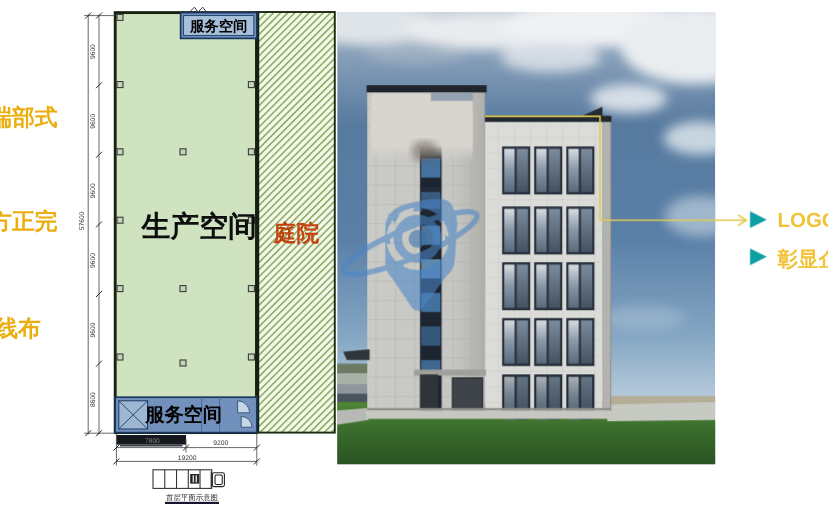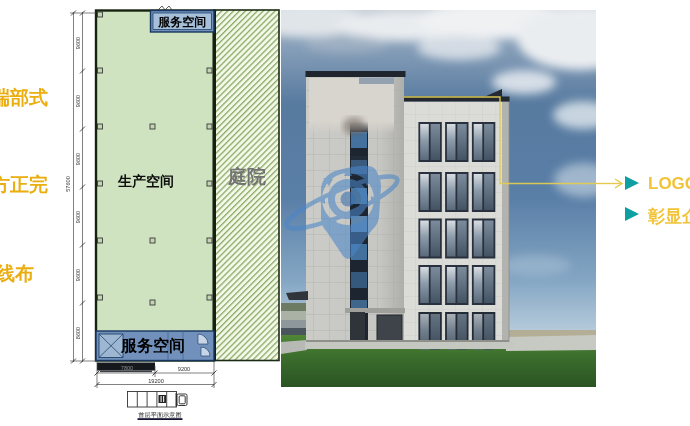--- a/index.html
+++ b/index.html
@@ -123,22 +123,22 @@
   <g stroke="#222" stroke-width="0.9" fill="none">
     <rect x="177" y="394" width="10" height="11.5" rx="1.5"></rect>
     <rect x="179.2" y="395.8" width="6" height="8" rx="1"></rect>
     <line x1="176" y1="393" x2="176" y2="406.5"></line>
   </g>
   <text x="160" y="417" fill="#222" font-size="6.2px" text-anchor="middle">首层平面示意图</text>
   <rect x="137.5" y="418.2" width="45" height="1.8" fill="#151530"></rect>
 </svg>
 
 <div class="abs" style="left:150.5px;top:11.5px;width:63.5px;text-align:center;font-size:12px;font-weight:800;color:#000;line-height:20px;">服务空间</div>
-<div class="abs" style="left:118px;top:173px;font-size:14px;font-weight:800;color:#0d0d0d;">生产空间</div>
-<div class="abs" style="left:228px;top:164px;font-size:19px;font-weight:800;color:#737373;text-align:right;">庭院</div>
+<div class="abs" style="left:118px;top:173px;font-size:24px;font-weight:800;color:#0d0d0d;">生产空间</div>
+<div class="abs" style="left:228px;top:182px;font-size:19px;font-weight:800;color:#c2410c;text-align:right;">庭院</div>
 <div class="abs" style="left:121px;top:336px;font-size:16px;font-weight:800;color:#000;">服务空间</div>
 
 <svg class="abs" style="left:281px;top:10px;" width="315" height="377" viewBox="0 0 315 377">
   <defs>
     <linearGradient id="sky" x1="0" y1="0" x2="0" y2="1">
       <stop offset="0" stop-color="#c4ccd4"></stop>
       <stop offset="0.08" stop-color="#8ca3bc"></stop>
       <stop offset="0.25" stop-color="#577a9f"></stop>
       <stop offset="0.50" stop-color="#5a7fa7"></stop>
       <stop offset="0.72" stop-color="#85a7c4"></stop>

